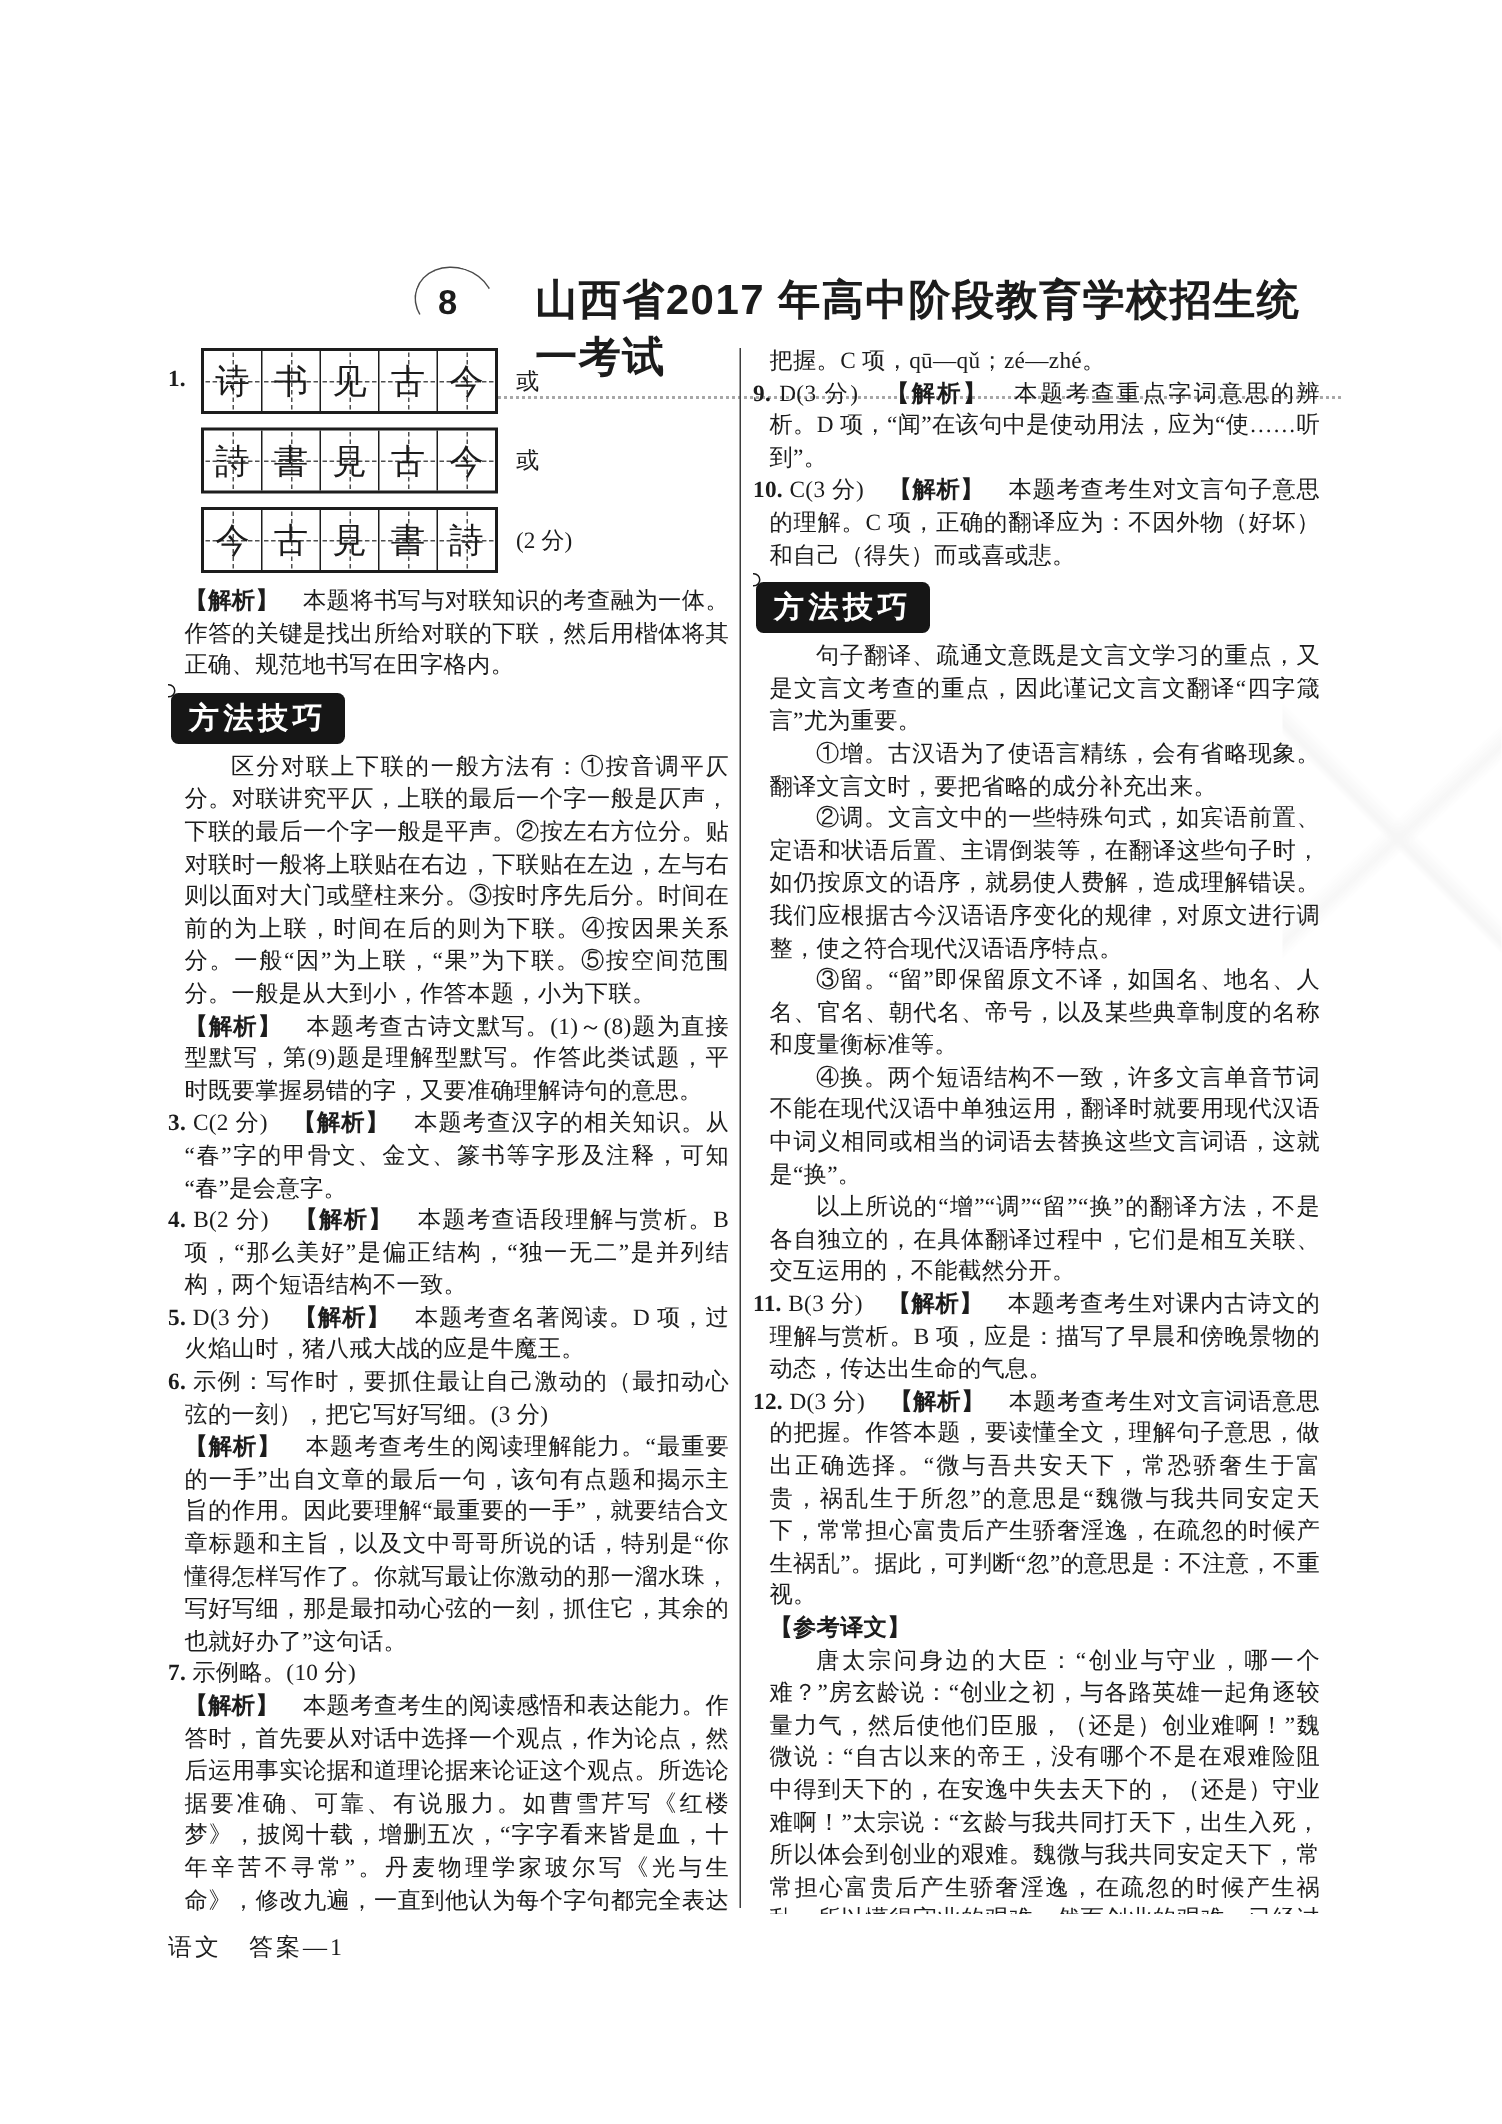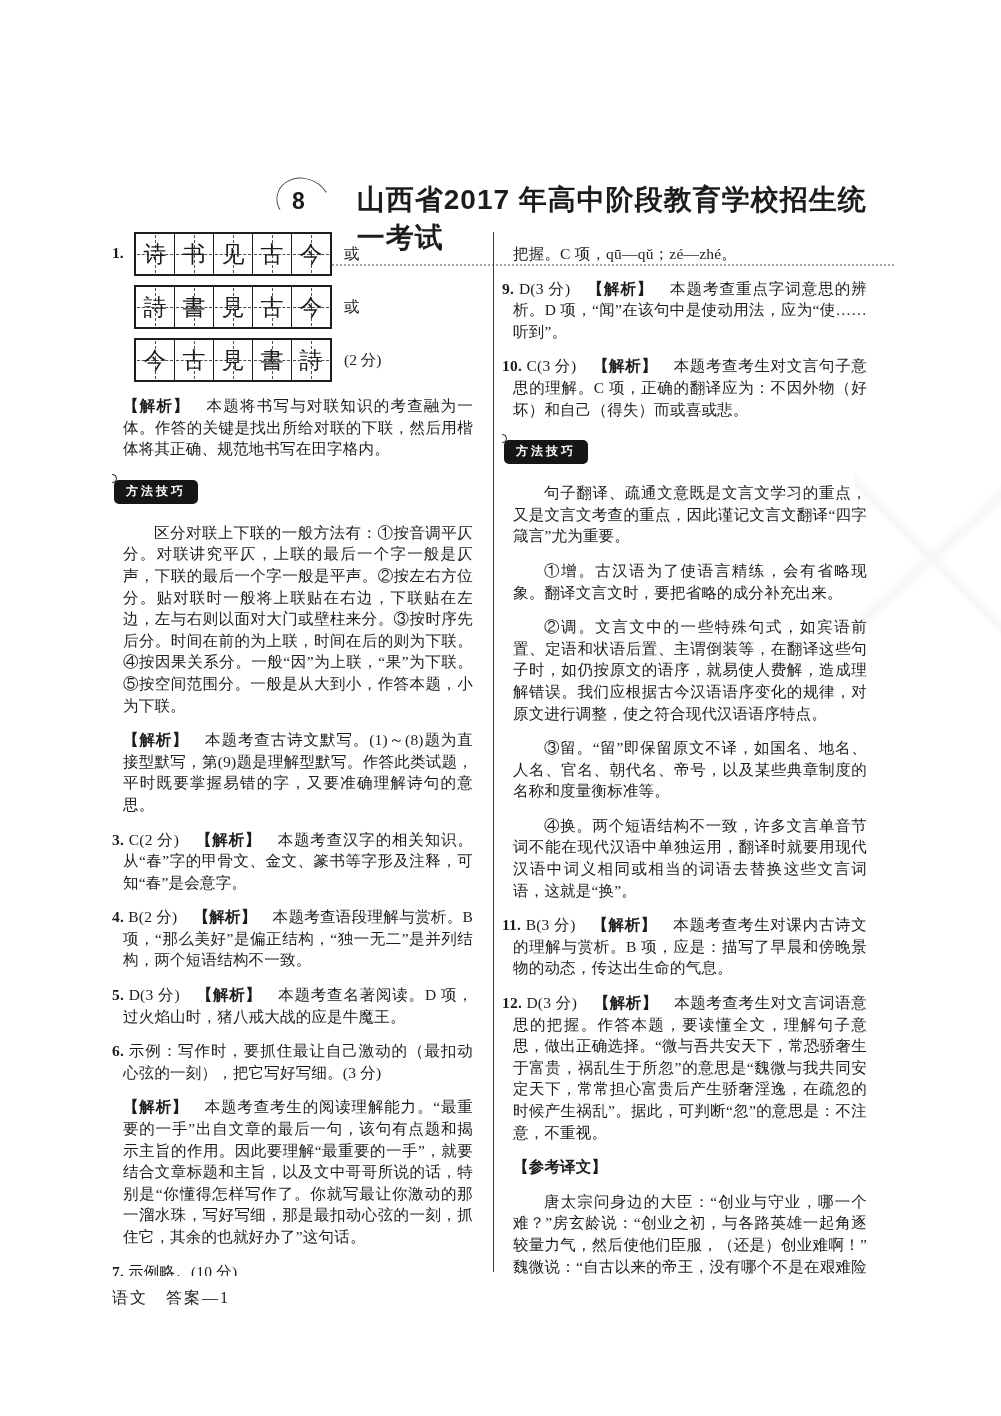--- a/index.html
+++ b/index.html
@@ -21,30 +21,30 @@
          font-family:"Liberation Sans","DejaVu Sans",sans-serif;}
 
   
   .columns{position:absolute;top:230px;left:112px;width:782px;height:1046px;
            display:flex;overflow:hidden;}
   .col{width:374px;overflow:hidden;}
   .col.right{width:378px;}
   .divider{width:0;border-left:1.5px solid #3d3d3d;margin:2px 8px 0 7px;height:1040px;}
 
   
-  p.para{margin:13px;font-size:15.5px;line-height:21.6px;text-align:justify;
+  p.para{margin:0;font-size:15.5px;line-height:21.6px;text-align:justify;
          letter-spacing:0.2px;}
   p.hang{margin-left:11px;text-indent:-11px;}
   p.body{margin-left:11px;}
   p.first{margin-left:11px;text-indent:2em;}
   .b{font-weight:bold;}
 
   
   .tipbox{display:inline-block;position:relative;background:#161616;color:#fff;
-          font-weight:bold;font-size:12px;letter-spacing:3px;
+          font-weight:bold;font-size:20px;letter-spacing:3px;
           padding:3px 12px 4px 12px;border-radius:5px;margin:7px 0 5px 2px;
           font-family:"Liberation Sans","DejaVu Sans",sans-serif;}
   .tipbox::before{content:'';position:absolute;left:-6px;top:-6px;width:7px;height:7px;
           background:#fff;border:1.5px solid #161616;border-radius:50%;}
 
   
   .q1{display:flex;margin:2px 0 8px 0;}
   .q1num{font-weight:bold;font-size:15.5px;width:22px;padding-top:12px;}
   .gridrows{display:flex;flex-direction:column;gap:9px;}
   .gridrow{display:flex;align-items:center;}
@@ -169,20 +169,21 @@
     <div class="col right" id="col-right">
         <p class="para body"><span>把握。C 项，qū—qǔ；zé—zhé。</span></p>
         <p class="para hang"><span class="b">9.</span><span> D(3 分)　</span><span class="b">【解析】</span><span>　本题考查重点字词意思的辨析。D 项，“闻”在该句中是使动用法，应为“使……听到”。</span></p>
         <p class="para hang"><span class="b">10.</span><span> C(3 分)　</span><span class="b">【解析】</span><span>　本题考查考生对文言句子意思的理解。C 项，正确的翻译应为：不因外物（好坏）和自己（得失）而或喜或悲。</span></p>
         <div><span class="tipbox">方法技巧</span></div>
         <p class="para first"><span>句子翻译、疏通文意既是文言文学习的重点，又是文言文考查的重点，因此谨记文言文翻译“四字箴言”尤为重要。</span></p>
         <p class="para first"><span>①增。古汉语为了使语言精练，会有省略现象。翻译文言文时，要把省略的成分补充出来。</span></p>
         <p class="para first"><span>②调。文言文中的一些特殊句式，如宾语前置、定语和状语后置、主谓倒装等，在翻译这些句子时，如仍按原文的语序，就易使人费解，造成理解错误。我们应根据古今汉语语序变化的规律，对原文进行调整，使之符合现代汉语语序特点。</span></p>
         <p class="para first"><span>③留。“留”即保留原文不译，如国名、地名、人名、官名、朝代名、帝号，以及某些典章制度的名称和度量衡标准等。</span></p>
         <p class="para first"><span>④换。两个短语结构不一致，许多文言单音节词不能在现代汉语中单独运用，翻译时就要用现代汉语中词义相同或相当的词语去替换这些文言词语，这就是“换”。</span></p>
+        <p class="para first"><span>以上所说的“增”“调”“留”“换”的翻译方法，不是各自独立的，在具体翻译过程中，它们是相互关联、交互运用的，不能截然分开。</span></p>
         <p class="para hang"><span class="b">11.</span><span> B(3 分)　</span><span class="b">【解析】</span><span>　本题考查考生对课内古诗文的理解与赏析。B 项，应是：描写了早晨和傍晚景物的动态，传达出生命的气息。</span></p>
         <p class="para hang"><span class="b">12.</span><span> D(3 分)　</span><span class="b">【解析】</span><span>　本题考查考生对文言词语意思的把握。作答本题，要读懂全文，理解句子意思，做出正确选择。“微与吾共安天下，常恐骄奢生于富贵，祸乱生于所忽”的意思是“魏微与我共同安定天下，常常担心富贵后产生骄奢淫逸，在疏忽的时候产生祸乱”。据此，可判断“忽”的意思是：不注意，不重视。</span></p>
         <p class="para body"><span class="b">【参考译文】</span></p>
         <p class="para first"><span>唐太宗问身边的大臣：“创业与守业，哪一个难？”房玄龄说：“创业之初，与各路英雄一起角逐较量力气，然后使他们臣服，（还是）创业难啊！”魏微说：“自古以来的帝王，没有哪个不是在艰难险阻中得到天下的，在安逸中失去天下的，（还是）守业难啊！”太宗说：“玄龄与我共同打天下，出生入死，所以体会到创业的艰难。魏微与我共同安定天下，常常担心富贵后产生骄奢淫逸，在疏忽的时候产生祸乱，所以懂得守业的艰难。然而创业的艰难，已经过去了，</span></p>
       </div>
   </div>
 
   <div class="bg-stamp"></div>
 
   <div class="footer">语文　答案—1</div>

